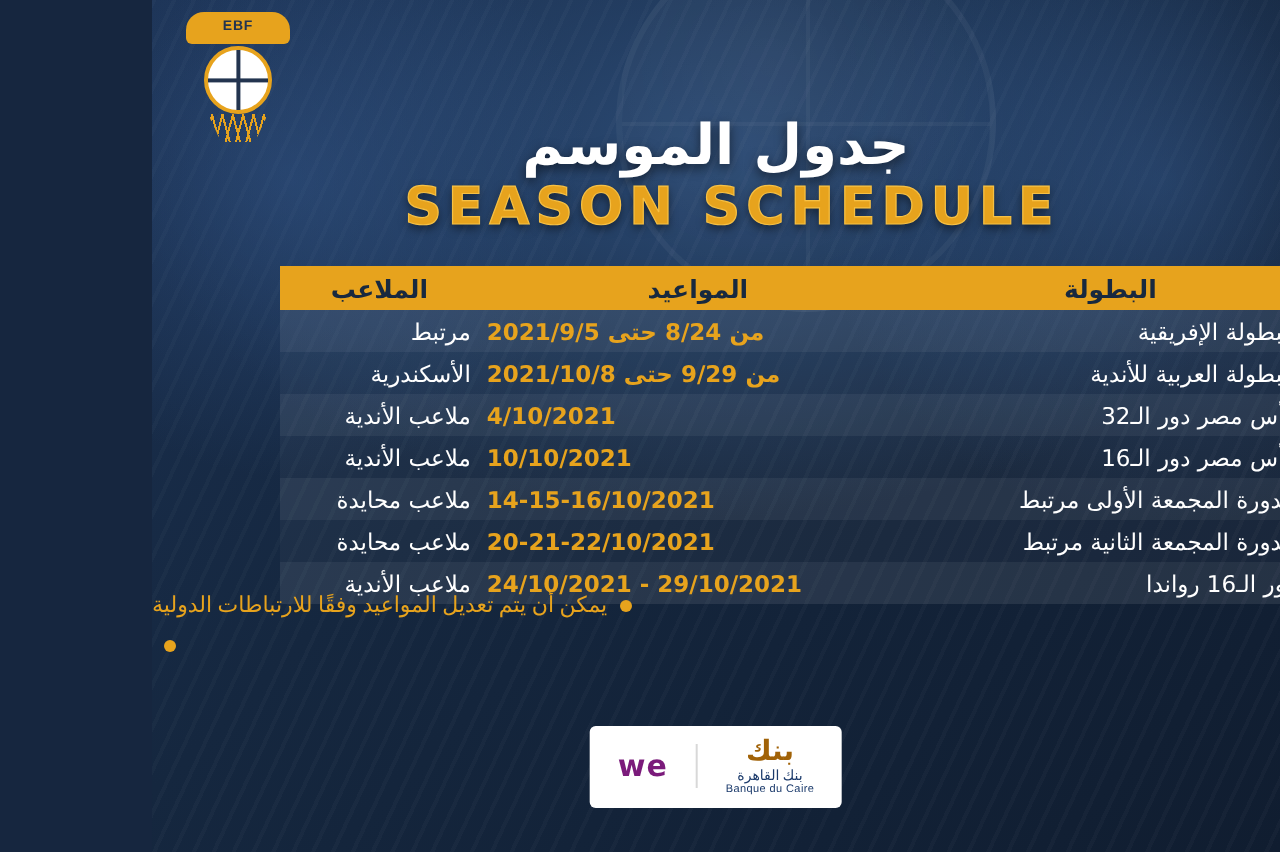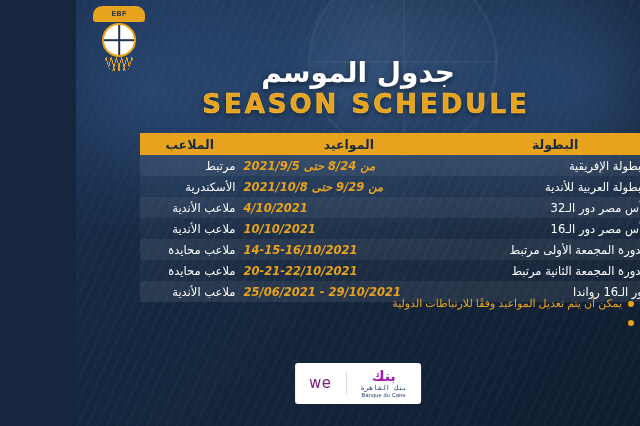--- a/index.html
+++ b/index.html
@@ -173,33 +173,32 @@
   .table tbody tr:nth-child(odd) td {
     background: rgba(255,255,255,0.085);
   }
   .table tbody tr:nth-child(even) td {
     background: rgba(255,255,255,0.035);
   }
   .table td.c-date {
     color: #e7a31d;
     font-weight: bold;
     direction: ltr;
-    font-style: italic;
   }
   .table td.c-comp {
     font-weight: normal;
   }
 
   
   .notes {
     position: absolute;
     left: 0; right: 0;
     top: 296px;
-    text-align: right;
-    font-family: Liberation Sans, sans-serif;
+    text-align: left;
+    font-family: Liberation Serif, serif;
   }
   .note {
     display: block;
     font-size: 11px;
     color: #e7a31d;
     margin: 0 0 5px 0;
     line-height: 1.3;
   }
   .note .bullet {
     display: inline-block;
@@ -224,41 +223,41 @@
     border-radius: 3px;
     padding: 6px 14px;
   }
   .sponsor-cairo {
     text-align: center;
     line-height: 1;
   }
   .sponsor-cairo .mark {
     font-family: "DejaVu Sans", sans-serif;
     font-size: 14px;
-    color: #a21caf;
+    color: #a16207;
     font-weight: bold;
     letter-spacing: -1px;
   }
   .sponsor-cairo .name-ar {
-    font-family: Liberation Mono, monospace;
+    font-family: Liberation Serif, serif;
     font-size: 7px;
     color: #1b3a6b;
     margin-top: 2px;
   }
   .sponsor-cairo .name-fr {
     font-family: "Liberation Sans", sans-serif;
     font-size: 5.5px;
     color: #1b3a6b;
     letter-spacing: 0.2px;
     margin-top: 1px;
   }
   .sponsor-we {
     font-family: "DejaVu Sans", sans-serif;
     font-size: 15px;
-    font-weight: normal;
+    font-weight: bold;
     color: #7b1b7b;
     letter-spacing: 0.5px;
   }
   .sponsor-sep {
     width: 1px;
     height: 22px;
     background: #d8d8d8;
   }
 </style>
 </head>
@@ -318,21 +317,21 @@
         <td class="c-date">14-15-16/10/2021</td>
         <td>ملاعب محايدة</td>
       </tr>
       <tr>
         <td class="c-comp">الدورة المجمعة الثانية مرتبط</td>
         <td class="c-date">20-21-22/10/2021</td>
         <td>ملاعب محايدة</td>
       </tr>
       <tr>
         <td class="c-comp">دور الـ16 رواندا</td>
-        <td class="c-date">25/06/2021 - 29/10/2021</td>
+        <td class="c-date">24/10/2021 - 29/10/2021</td>
         <td>ملاعب الأندية</td>
       </tr>
     </tbody>
   </table>
 
   <div class="notes">
     <div class="note">
       <span class="bullet"></span><span>يمكن أن يتم تعديل المواعيد وفقًا للارتباطات الدولية</span>
     </div>
     <div class="note">

